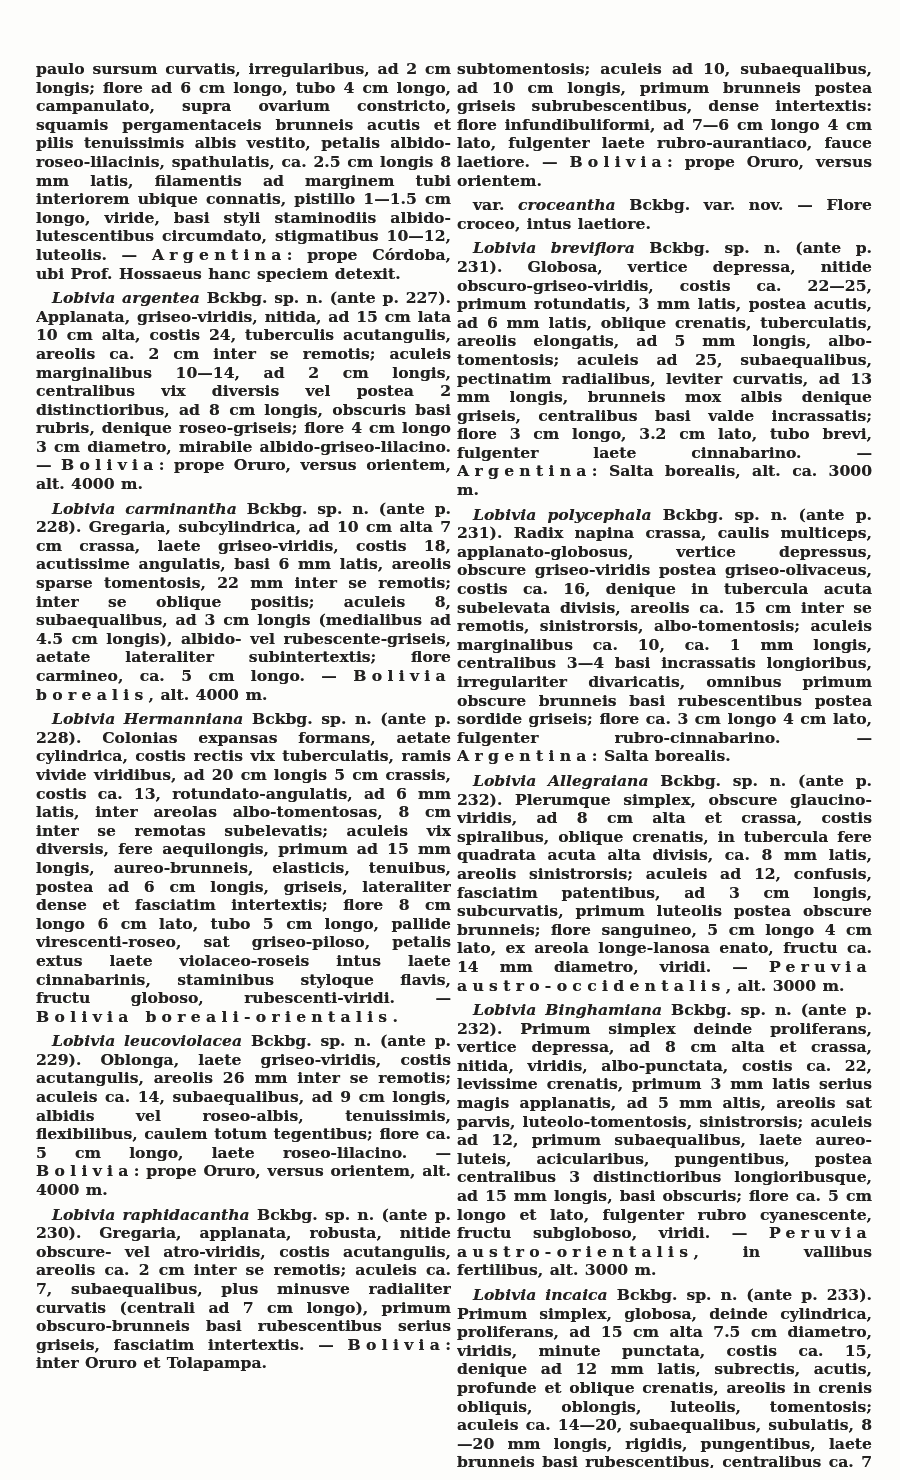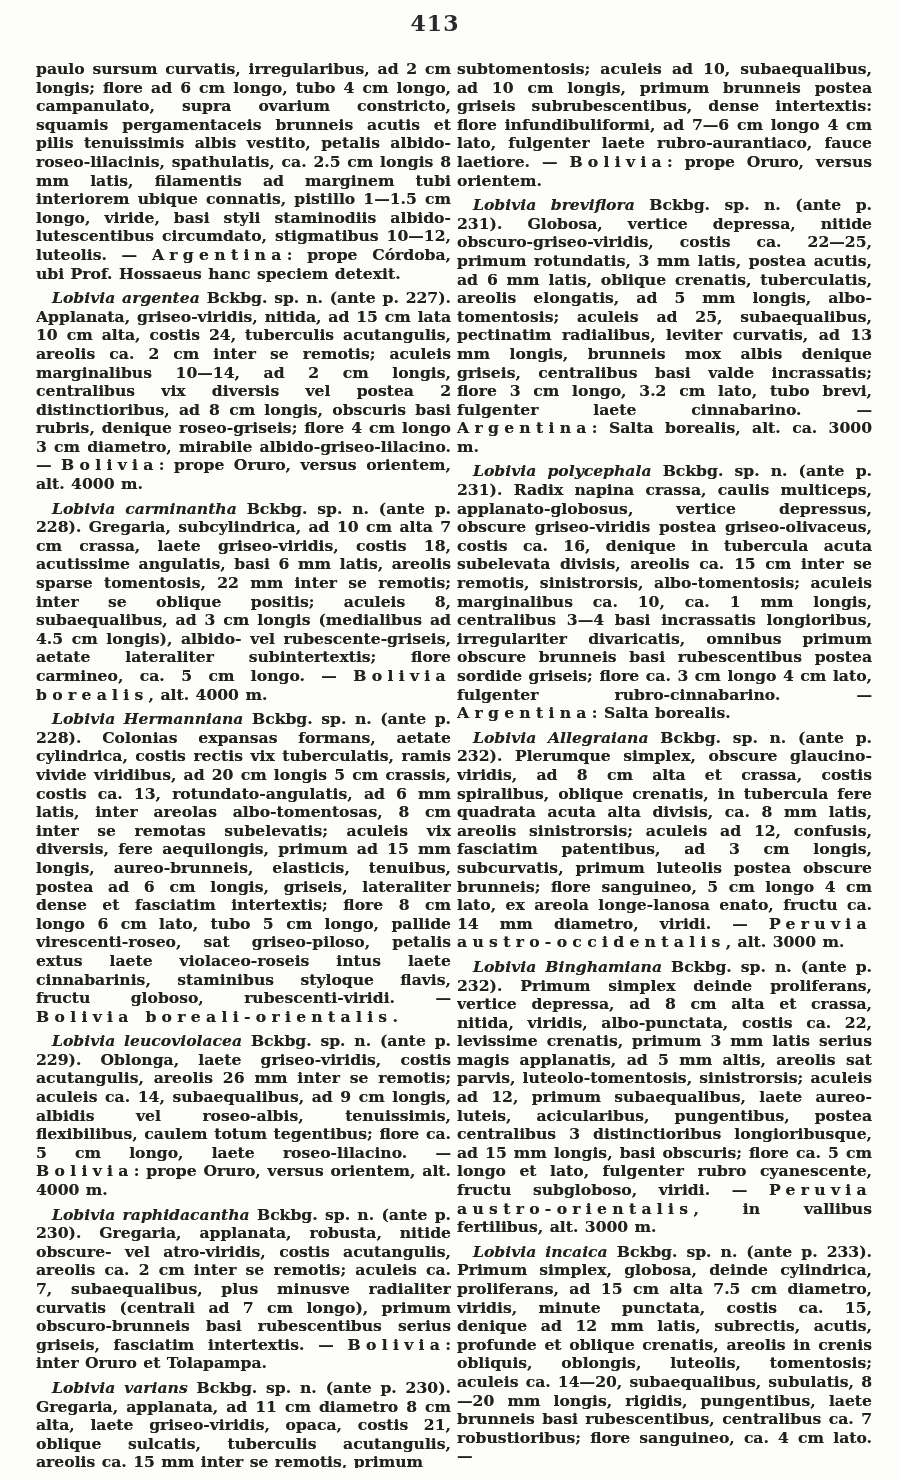--- a/index.html
+++ b/index.html
@@ -56,33 +56,32 @@
     text-indent: 16px;
   }
   .r-n { font-style: normal; }
   .r-i { font-style: italic; }
   .r-sp { letter-spacing: 0.34em; }
 </style>
 </head>
 <body>
 
 <div id="page">
-  <div id="page-number">413</div>
   <div id="columns">
     <div class="column">
         <p><span class="r-n">paulo sursum curvatis, irregularibus, ad 2 cm longis; flore ad 6 cm longo, tubo 4 cm longo, campanulato, supra ovarium constricto, squamis pergamentaceis brunneis acutis et pilis tenuissimis albis vestito, petalis albido-roseo-lilacinis, spathulatis, ca. 2.5 cm longis 8 mm latis, filamentis ad marginem tubi interiorem ubique connatis, pistillo 1—1.5 cm longo, viride, basi styli staminodiis albido-lutescentibus circumdato, stigmatibus 10—12, luteolis. — </span><span class="r-sp">Argentina</span><span class="r-n">: prope Córdoba, ubi Prof. Hossaeus hanc speciem detexit.</span></p>
         <p class="ind"><span class="r-i">Lobivia argentea</span><span class="r-n"> Bckbg. sp. n. (ante p. 227). Applanata, griseo-viridis, nitida, ad 15 cm lata 10 cm alta, costis 24, tuberculis acutangulis, areolis ca. 2 cm inter se remotis; aculeis marginalibus 10—14, ad 2 cm longis, centralibus vix diversis vel postea 2 distinctioribus, ad 8 cm longis, obscuris basi rubris, denique roseo-griseis; flore 4 cm longo 3 cm diametro, mirabile albido-griseo-lilacino. — </span><span class="r-sp">Bolivia</span><span class="r-n">: prope Oruro, versus orientem, alt. 4000 m.</span></p>
         <p class="ind"><span class="r-i">Lobivia carminantha</span><span class="r-n"> Bckbg. sp. n. (ante p. 228). Gregaria, subcylindrica, ad 10 cm alta 7 cm crassa, laete griseo-viridis, costis 18, acutissime angulatis, basi 6 mm latis, areolis sparse tomentosis, 22 mm inter se remotis; inter se oblique positis; aculeis 8, subaequalibus, ad 3 cm longis (medialibus ad 4.5 cm longis), albido- vel rubescente-griseis, aetate lateraliter subintertextis; flore carmineo, ca. 5 cm longo. — </span><span class="r-sp">Bolivia borealis</span><span class="r-n">, alt. 4000 m.</span></p>
         <p class="ind"><span class="r-i">Lobivia Hermanniana</span><span class="r-n"> Bckbg. sp. n. (ante p. 228). Colonias expansas formans, aetate cylindrica, costis rectis vix tuberculatis, ramis vivide viridibus, ad 20 cm longis 5 cm crassis, costis ca. 13, rotundato-angulatis, ad 6 mm latis, inter areolas albo-tomentosas, 8 cm inter se remotas subelevatis; aculeis vix diversis, fere aequilongis, primum ad 15 mm longis, aureo-brunneis, elasticis, tenuibus, postea ad 6 cm longis, griseis, lateraliter dense et fasciatim intertextis; flore 8 cm longo 6 cm lato, tubo 5 cm longo, pallide virescenti-roseo, sat griseo-piloso, petalis extus laete violaceo-roseis intus laete cinnabarinis, staminibus styloque flavis, fructu globoso, rubescenti-viridi. — </span><span class="r-sp">Bolivia boreali-orientalis</span><span class="r-n">.</span></p>
         <p class="ind"><span class="r-i">Lobivia leucoviolacea</span><span class="r-n"> Bckbg. sp. n. (ante p. 229). Oblonga, laete griseo-viridis, costis acutangulis, areolis 26 mm inter se remotis; aculeis ca. 14, subaequalibus, ad 9 cm longis, albidis vel roseo-albis, tenuissimis, flexibilibus, caulem totum tegentibus; flore ca. 5 cm longo, laete roseo-lilacino. — </span><span class="r-sp">Bolivia</span><span class="r-n">: prope Oruro, versus orientem, alt. 4000 m.</span></p>
         <p class="ind"><span class="r-i">Lobivia raphidacantha</span><span class="r-n"> Bckbg. sp. n. (ante p. 230). Gregaria, applanata, robusta, nitide obscure- vel atro-viridis, costis acutangulis, areolis ca. 2 cm inter se remotis; aculeis ca. 7, subaequalibus, plus minusve radialiter curvatis (centrali ad 7 cm longo), primum obscuro-brunneis basi rubescentibus serius griseis, fasciatim intertextis. — </span><span class="r-sp">Bolivia</span><span class="r-n">: inter Oruro et Tolapampa.</span></p>
-        <p class="ind"><span class="r-i">Lobivia varians</span><span class="r-n"> Bckbg. sp. n. (ante p. 230). Gregaria, applanata, ad 11 cm diametro 8 cm alta, laete griseo-viridis, opaca, costis 21, oblique sulcatis, tuberculis acutangulis, areolis ca. 15 mm inter se remotis, primum</span></p>
       </div>
     <div class="column">
         <p><span class="r-n">subtomentosis; aculeis ad 10, subaequalibus, ad 10 cm longis, primum brunneis postea griseis subrubescentibus, dense intertextis: flore infundibuliformi, ad 7—6 cm longo 4 cm lato, fulgenter laete rubro-aurantiaco, fauce laetiore. — </span><span class="r-sp">Bolivia</span><span class="r-n">: prope Oruro, versus orientem.</span></p>
+        <p class="ind"><span class="r-n">var. </span><span class="r-i">croceantha</span><span class="r-n"> Bckbg. var. nov. — Flore croceo, intus laetiore.</span></p>
         <p class="ind"><span class="r-i">Lobivia breviflora</span><span class="r-n"> Bckbg. sp. n. (ante p. 231). Globosa, vertice depressa, nitide obscuro-griseo-viridis, costis ca. 22—25, primum rotundatis, 3 mm latis, postea acutis, ad 6 mm latis, oblique crenatis, tuberculatis, areolis elongatis, ad 5 mm longis, albo-tomentosis; aculeis ad 25, subaequalibus, pectinatim radialibus, leviter curvatis, ad 13 mm longis, brunneis mox albis denique griseis, centralibus basi valde incrassatis; flore 3 cm longo, 3.2 cm lato, tubo brevi, fulgenter laete cinnabarino. — </span><span class="r-sp">Argentina</span><span class="r-n">: Salta borealis, alt. ca. 3000 m.</span></p>
         <p class="ind"><span class="r-i">Lobivia polycephala</span><span class="r-n"> Bckbg. sp. n. (ante p. 231). Radix napina crassa, caulis multiceps, applanato-globosus, vertice depressus, obscure griseo-viridis postea griseo-olivaceus, costis ca. 16, denique in tubercula acuta subelevata divisis, areolis ca. 15 cm inter se remotis, sinistrorsis, albo-tomentosis; aculeis marginalibus ca. 10, ca. 1 mm longis, centralibus 3—4 basi incrassatis longioribus, irregulariter divaricatis, omnibus primum obscure brunneis basi rubescentibus postea sordide griseis; flore ca. 3 cm longo 4 cm lato, fulgenter rubro-cinnabarino. — </span><span class="r-sp">Argentina</span><span class="r-n">: Salta borealis.</span></p>
         <p class="ind"><span class="r-i">Lobivia Allegraiana</span><span class="r-n"> Bckbg. sp. n. (ante p. 232). Plerumque simplex, obscure glaucino-viridis, ad 8 cm alta et crassa, costis spiralibus, oblique crenatis, in tubercula fere quadrata acuta alta divisis, ca. 8 mm latis, areolis sinistrorsis; aculeis ad 12, confusis, fasciatim patentibus, ad 3 cm longis, subcurvatis, primum luteolis postea obscure brunneis; flore sanguineo, 5 cm longo 4 cm lato, ex areola longe-lanosa enato, fructu ca. 14 mm diametro, viridi. — </span><span class="r-sp">Peruvia austro-occidentalis</span><span class="r-n">, alt. 3000 m.</span></p>
         <p class="ind"><span class="r-i">Lobivia Binghamiana</span><span class="r-n"> Bckbg. sp. n. (ante p. 232). Primum simplex deinde proliferans, vertice depressa, ad 8 cm alta et crassa, nitida, viridis, albo-punctata, costis ca. 22, levissime crenatis, primum 3 mm latis serius magis applanatis, ad 5 mm altis, areolis sat parvis, luteolo-tomentosis, sinistrorsis; aculeis ad 12, primum subaequalibus, laete aureo-luteis, acicularibus, pungentibus, postea centralibus 3 distinctioribus longioribusque, ad 15 mm longis, basi obscuris; flore ca. 5 cm longo et lato, fulgenter rubro cyanescente, fructu subgloboso, viridi. — </span><span class="r-sp">Peruvia austro-orientalis</span><span class="r-n">, in vallibus fertilibus, alt. 3000 m.</span></p>
         <p class="ind"><span class="r-i">Lobivia incaica</span><span class="r-n"> Bckbg. sp. n. (ante p. 233). Primum simplex, globosa, deinde cylindrica, proliferans, ad 15 cm alta 7.5 cm diametro, viridis, minute punctata, costis ca. 15, denique ad 12 mm latis, subrectis, acutis, profunde et oblique crenatis, areolis in crenis obliquis, oblongis, luteolis, tomentosis; aculeis ca. 14—20, subaequalibus, subulatis, 8—20 mm longis, rigidis, pungentibus, laete brunneis basi rubescentibus, centralibus ca. 7 robustioribus; flore sanguineo, ca. 4 cm lato. — </span></p>
       </div>
   </div>
 </div>
 
 </body></html>

